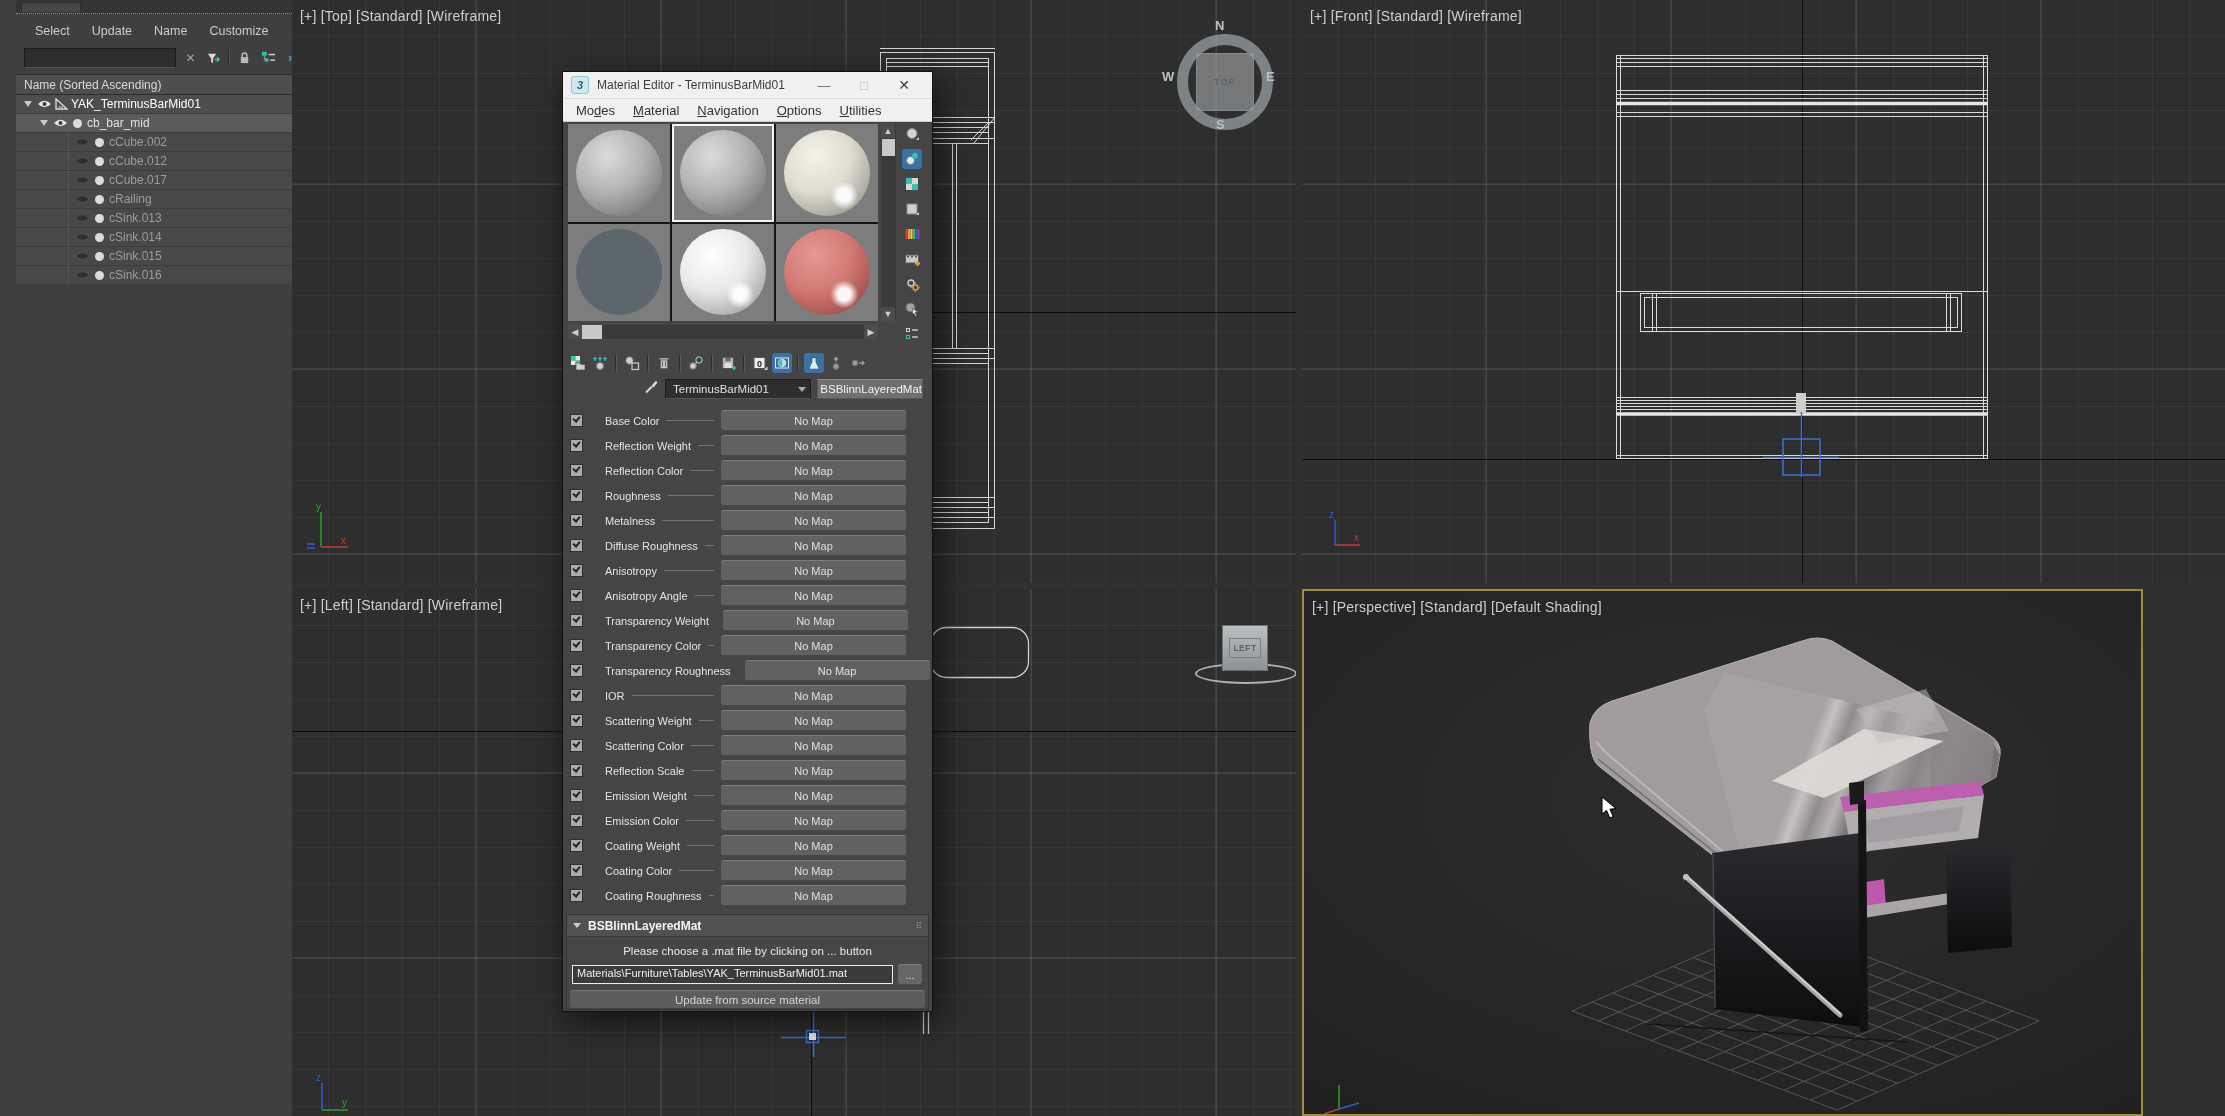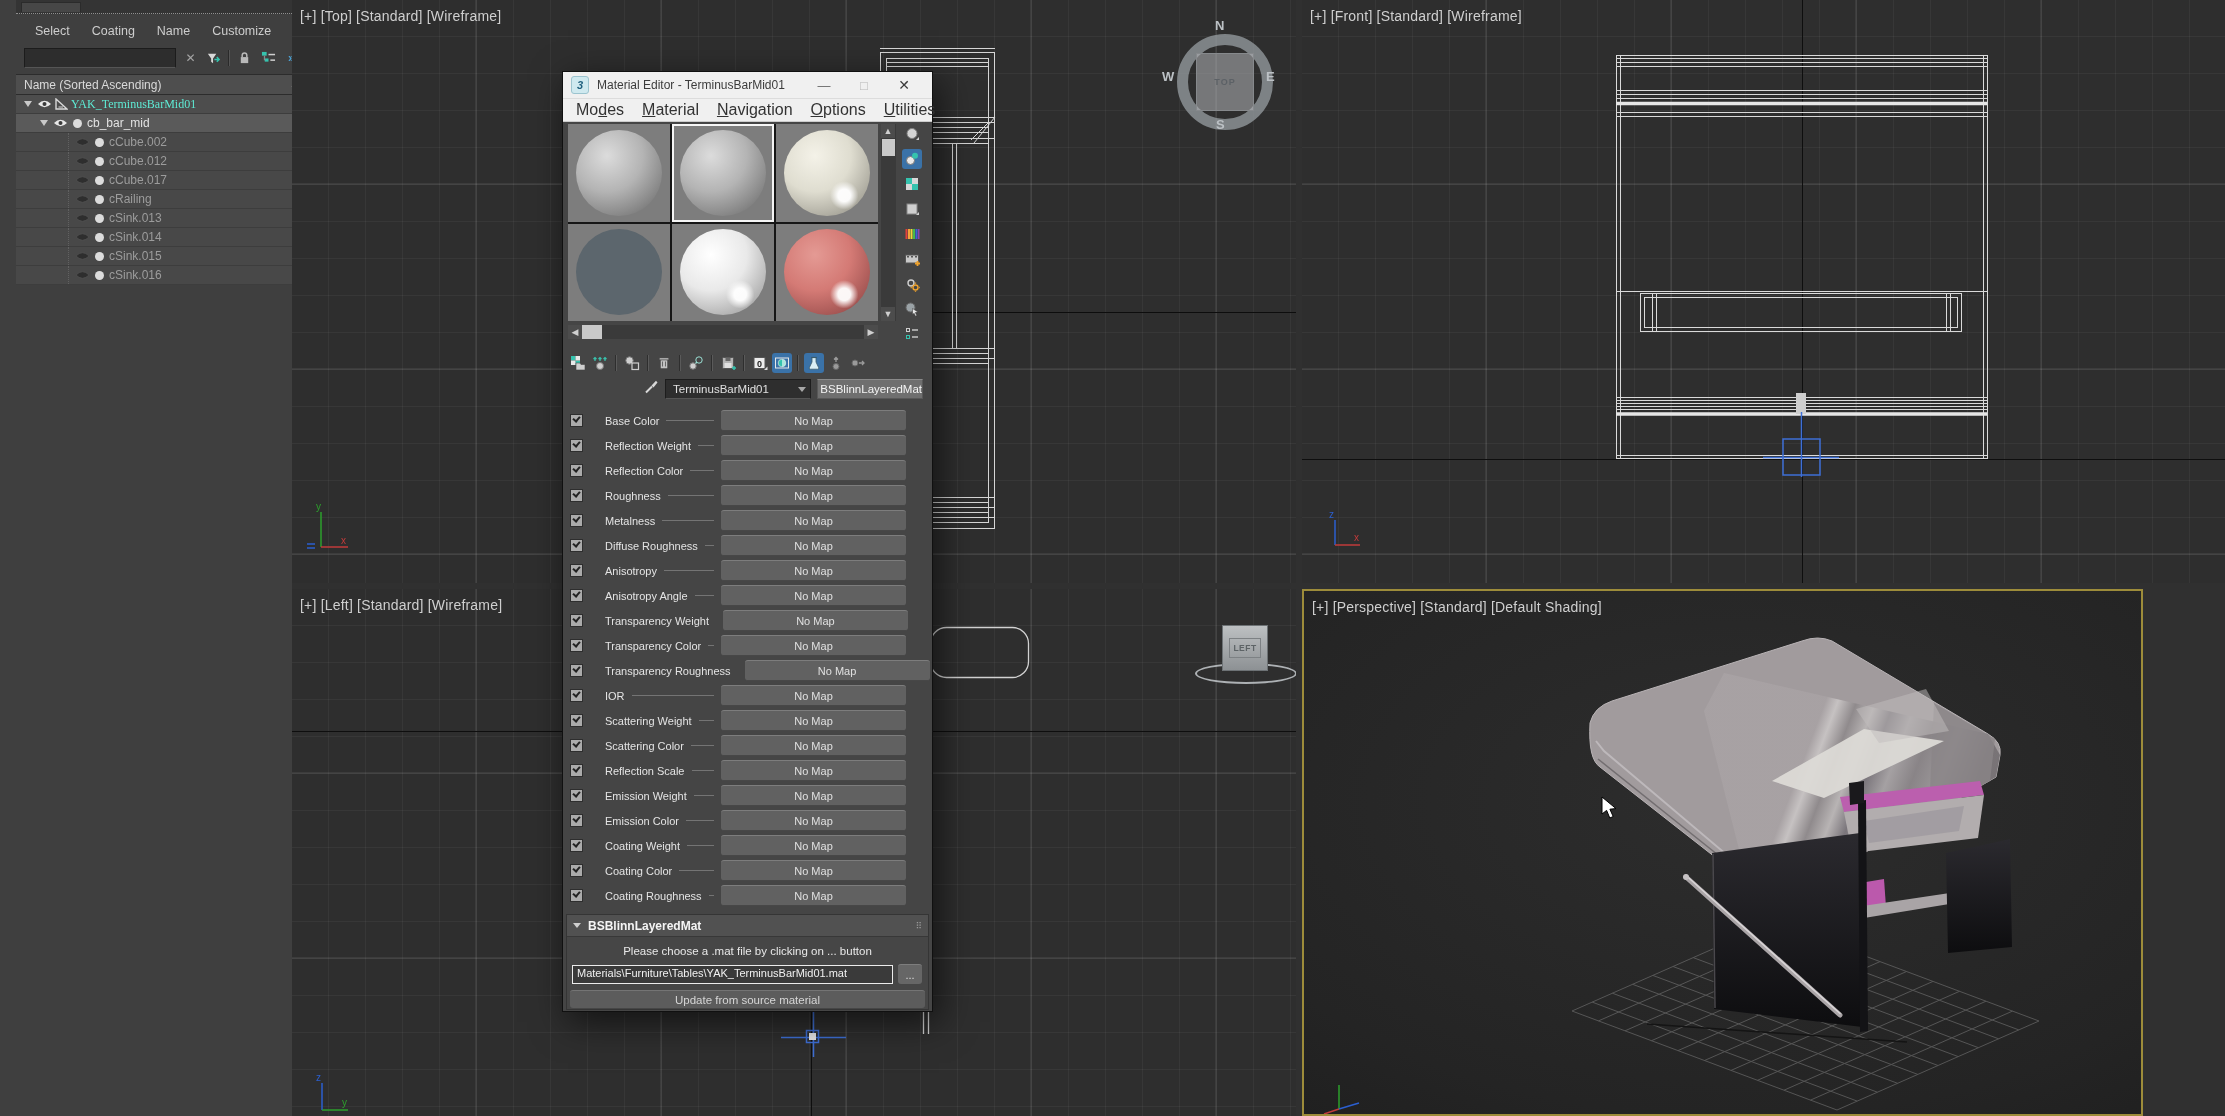--- a/index.html
+++ b/index.html
@@ -13,21 +13,21 @@
   .menu-item{padding:4px 11px;font-size:12.5px;color:#cdcdcd;cursor:default;}
   #search-row{display:flex;align-items:center;padding:2px 6px 6px 8px;gap:6px;}
   #search-input{width:150px;height:18px;background:#2d2d2d;border:1px solid #1c1c1c;border-bottom-color:#555;color:#ddd;font-size:11px;padding:0 3px;}
   .mini-ico{width:18px;height:18px;display:flex;align-items:center;justify-content:center;font-size:12px;color:#a5a5a5;}
   .vsep{width:1px;height:16px;background:#2a2a2a;border-right:1px solid #555;}
   #col-header{height:19px;background:#4e4e4e;border-top:1px solid #2c2c2c;border-bottom:1px solid #2c2c2c;
       display:flex;align-items:center;justify-content:space-between;padding:0 8px;font-size:12px;color:#dadada;}
   .tri-up{font-size:8px;color:#c0c0c0;}
   #tree{}
   .trow{height:18px;display:flex;align-items:center;font-size:12px;border-bottom:1px solid #3d3d3d;position:relative;}
-  .trow.l0{background:#4d4d4d;color:#5eead4;font-family:Liberation Serif, serif;}
+  .trow.l0{background:#4d4d4d;color:#ffffff;}
   .trow.l1{background:#5a5a5a;color:#e2e2e2;}
   .trow.l2{background:#484848;color:#9c9c9c;}
   .expander{width:0;height:0;border-left:4px solid transparent;border-right:4px solid transparent;border-top:6px solid #c9c9c9;margin-right:5px;}
   .tguide{border-left:1px dotted #616161;height:18px;margin-right:6px;}
   .dot{width:9px;height:9px;border-radius:50%;background:#dcdcdc;margin:0 5px 0 2px;flex:none;}
   .tree-svg{flex:none;margin-right:3px;}
   
   #viewports{position:absolute;left:292px;top:0;right:0;bottom:0;background:#303030;}
   .vp{position:absolute;overflow:hidden;background:#2e2e2e;}
   .vp.gridbg{background-image:
@@ -57,21 +57,21 @@
   #mated{position:absolute;left:562px;top:71px;width:369px;height:939px;background:#454545;border:1px solid #101010;
       box-shadow:6px 10px 34px rgba(0,0,0,.6);z-index:20;}
   #mated-title{height:26px;background:#f0f0f0;display:flex;align-items:center;padding:0 8px;border-bottom:1px solid #dcdcdc;}
   #app-icon{width:16px;height:16px;border-radius:3px;background:#cfe9ef;border:1px solid #9cc4cf;color:#1f5f7d;
       font-size:11px;font-weight:bold;display:flex;align-items:center;justify-content:center;margin-right:8px;font-style:italic;}
   #mated-title .t{font-size:12px;color:#3c3c3c;flex:1;}
   .winbtn{width:40px;text-align:center;font-size:13px;color:#666;}
   .winbtn.dim{color:#b8b8b8;}
   .winbtn.close{color:#3a3a3a;font-size:14px;}
   #mated-menu{height:22px;background:#f0f0f0;border-bottom:1px solid #cccccc;display:flex;align-items:center;padding:0 4px;}
-  #mated-menu .mitem{font-size:16px;color:#333;padding:0 9px;}
+  #mated-menu .mitem{font-size:13px;color:#333;padding:0 9px;}
   #mated-menu .u{text-decoration:underline;}
   #slots{position:absolute;left:5px;top:52px;width:310px;height:197px;background:#161616;display:grid;
       grid-template-columns:repeat(3,1fr);grid-template-rows:repeat(2,1fr);gap:2px;}
   .slot{background:#7d7d7d;position:relative;display:flex;align-items:center;justify-content:center;}
   .slot.selected{box-shadow:inset 0 0 0 2px #f5f5f5;}
   .ball{width:86px;height:86px;border-radius:50%;}
   .disc{width:86px;height:86px;border-radius:50%;}
   
   #vscroll{position:absolute;left:318px;top:52px;width:15px;height:197px;background:#3a3a3a;}
   #hscroll{position:absolute;left:5px;top:253px;width:310px;height:14px;background:#3a3a3a;display:flex;}
@@ -129,21 +129,21 @@
 <body>
 
 <div id="root">
 
   <div id="explorer">
     <div class="panel-grip">
         <div class="tab"></div>
       </div>
     <div id="explorer-menus">
         <div class="menu-item">Select</div>
-        <div class="menu-item">Coating</div>
+        <div class="menu-item">Update</div>
         <div class="menu-item">Name</div>
         <div class="menu-item">Customize</div>
       </div>
     <div id="search-row">
       <input id="search-input" value="" style="">
       <div class="mini-ico">✕</div>
       <div class="mini-ico">
         <svg width="15" height="15" viewBox="0 0 16 16">
             <path d="M2,3 H11 L7.5,8 V13 L5.5,11.5 V8 Z" fill="#d8d8d8"></path>
             <path d="M9,9 h5 M11.5,6.5 L14,9 L11.5,11.5" stroke="#35c3ae" stroke-width="1.6" fill="none"></path>

